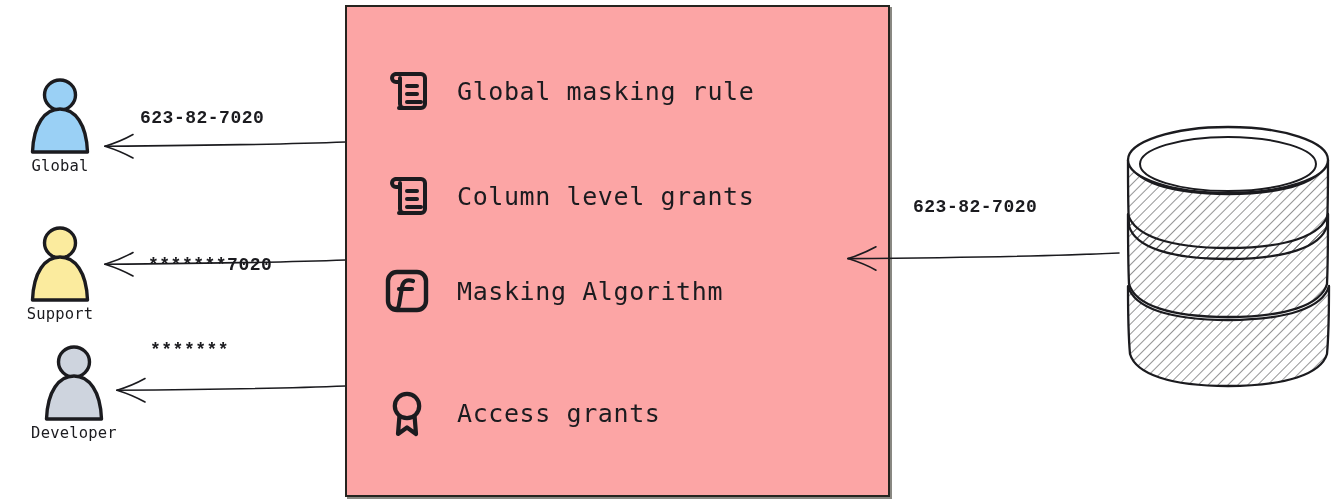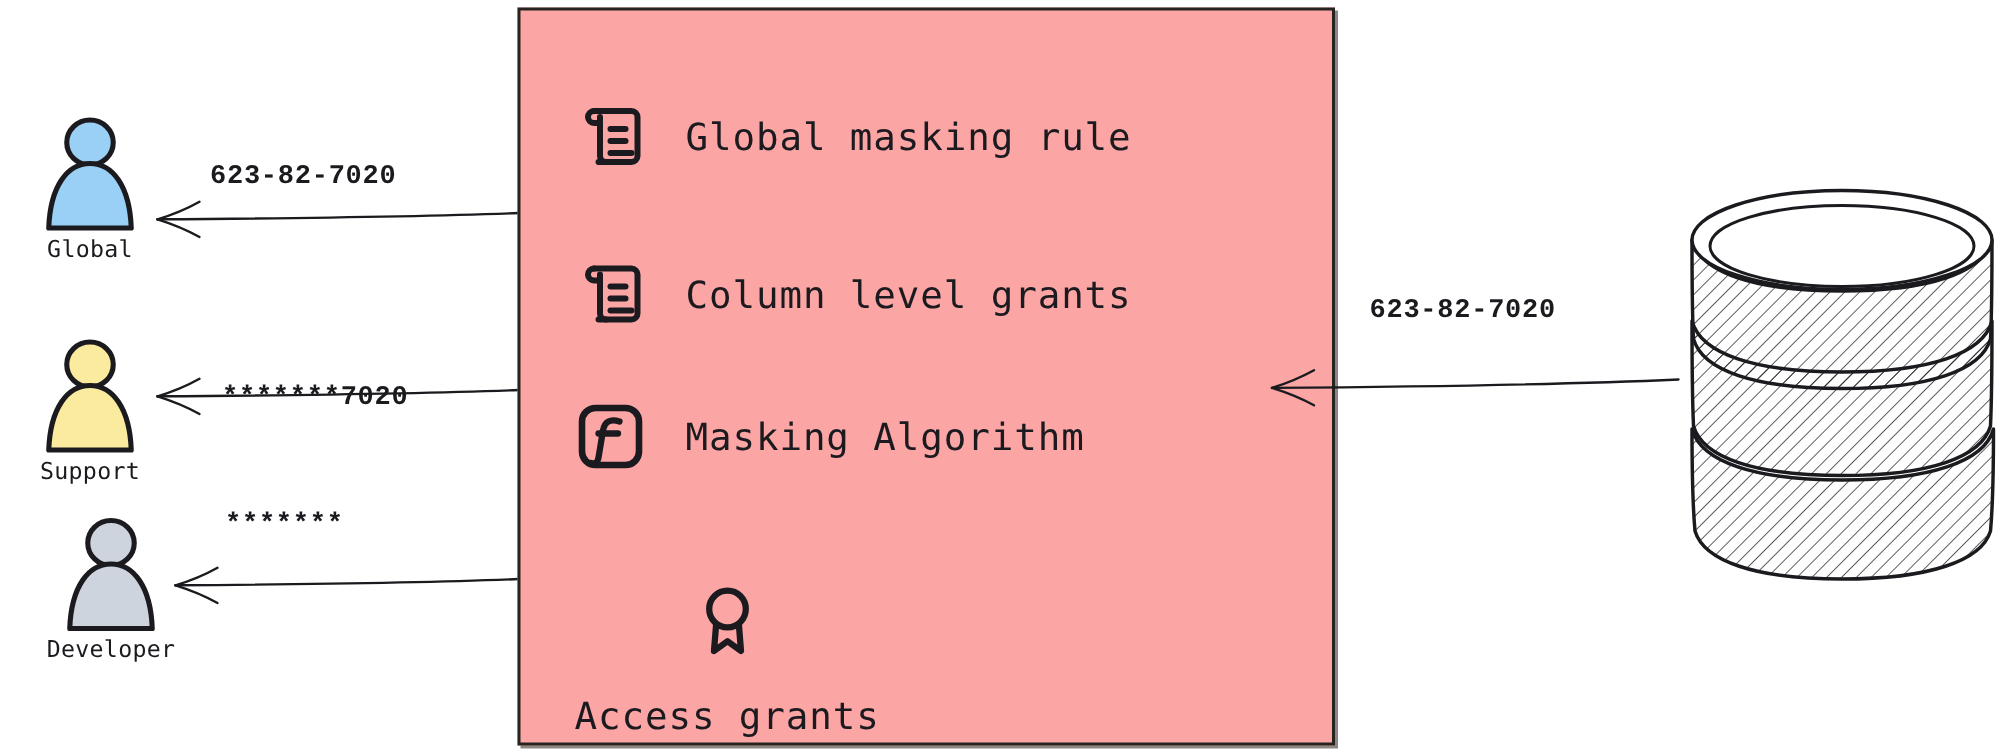--- a/index.html
+++ b/index.html
@@ -182,21 +182,21 @@
 
     <div class="policy-row" style="top:260px;">
       <svg class="policy-icon" viewBox="0 0 48 48">
         <rect x="5" y="5" width="38" height="38" rx="9" ry="9" fill="none" stroke="#1b1b1f" stroke-width="4.4"></rect>
         <path d="M30 14 c-6 -2 -10 0 -11 6 l-3 18 c-0.6 3.6 -2.6 4.6 -5 3.6" fill="none" stroke="#1b1b1f" stroke-width="4.2" stroke-linecap="round"></path>
         <path d="M16 22 H29" stroke="#1b1b1f" stroke-width="4.2" stroke-linecap="round"></path>
       </svg>
       <span class="policy-text">Masking Algorithm</span>
     </div>
 
-    <div class="policy-row" style="top:382px;flex-direction:column;">
+    <div class="policy-row" style="top:382px;">
       <svg class="policy-icon" viewBox="0 0 48 48">
         <circle cx="24" cy="17" r="12.2" fill="none" stroke="#1b1b1f" stroke-width="4.2"></circle>
         <path d="M16.4 27.5 L15 45 L24 38.5 L33 45 L31.6 27.5" fill="none" stroke="#1b1b1f" stroke-width="4.2" stroke-linejoin="round" stroke-linecap="round"></path>
       </svg>
       <span class="policy-text">Access grants</span>
     </div>
 
   </div>
 
   <div class="edge-label" style="left:913px; top:197px;">623-82-7020</div>

